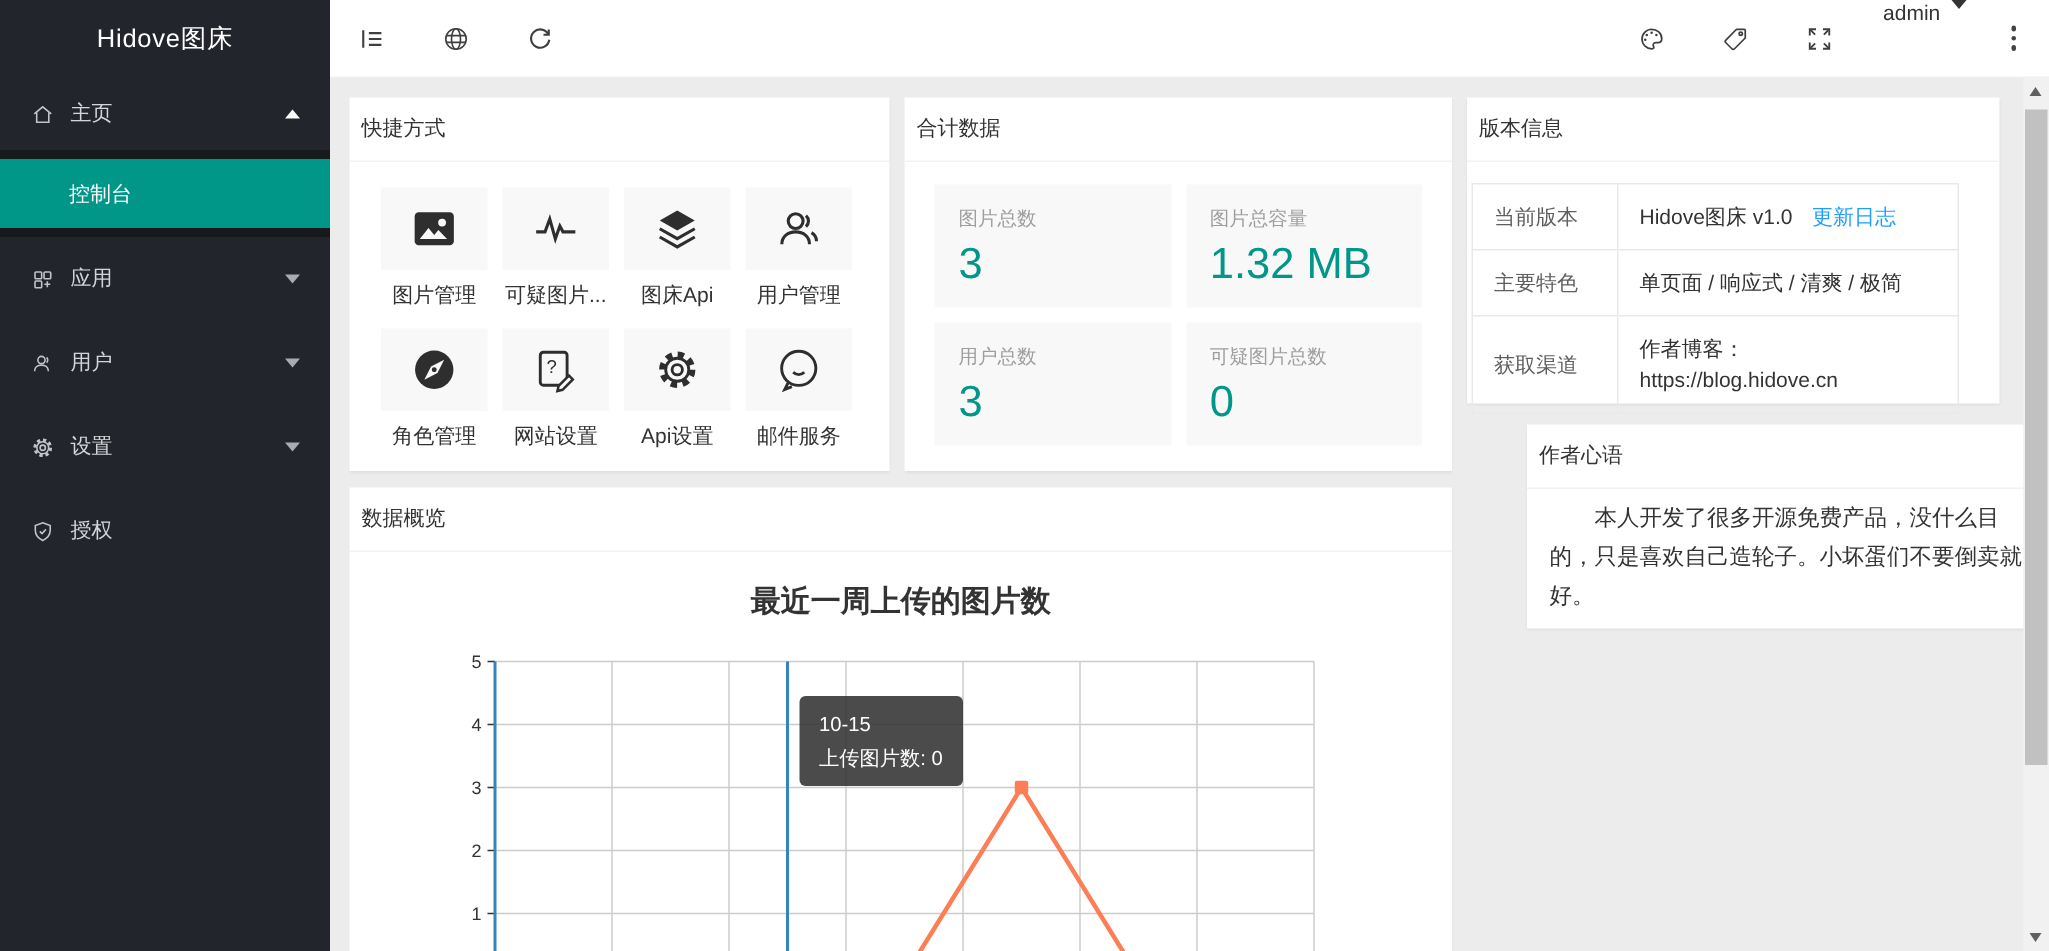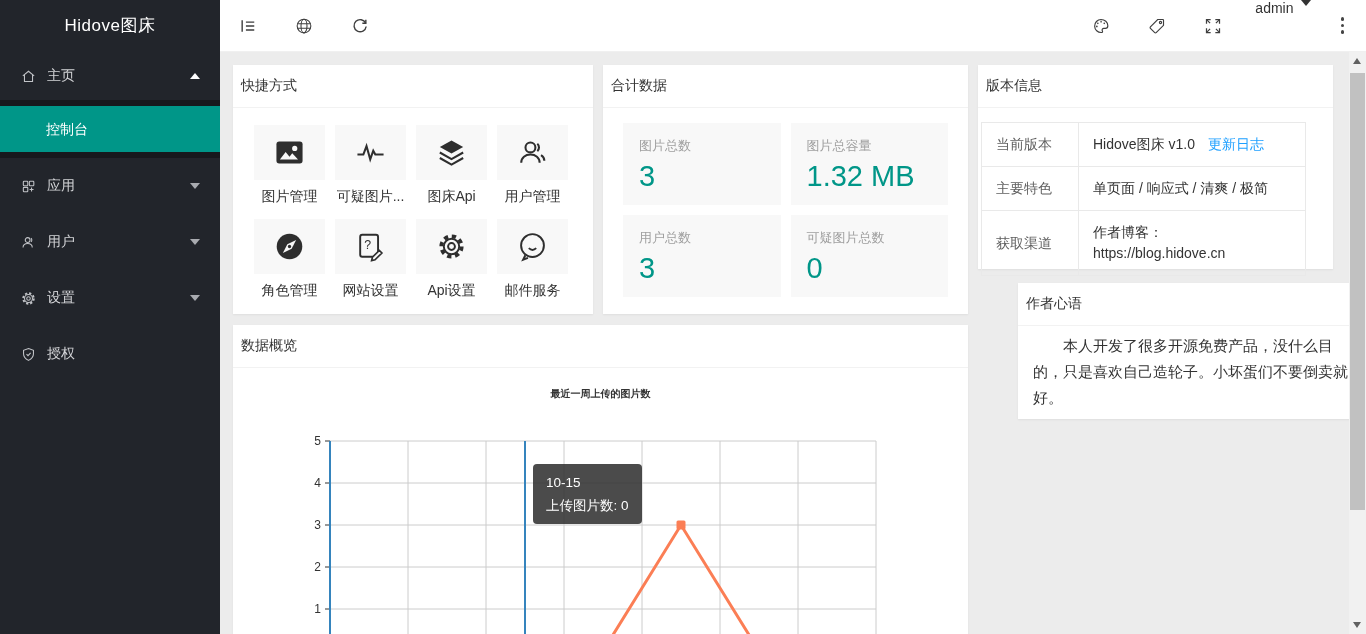--- a/index.html
+++ b/index.html
@@ -56,21 +56,21 @@
 
   #card-author { left:758px; top:231px; width:355px; height:136px; overflow:hidden;margin-left:40px; }
   .author-body { padding:7px 15px; font-size:15px; color:#333; line-height:26px; }
   .author-text { text-indent:2em; }
   .author-sig { margin-top:7px; padding-left:2em; }
   .info-ic { color:#8d8d8d; display:flex; cursor:pointer; }
   .info-ic svg { width:18px; height:18px; }
 
   #card-chart { left:13px; top:273px; width:735px; height:400px; }
   .chart-body { position:relative; height:357px; }
-  .chart-title { position:relative; z-index:2; text-align:center; padding-top:19px; font-size:10px; font-weight:bold; color:#333; }
+  .chart-title { position:relative; z-index:2; text-align:center; padding-top:19px; font-size:20px; font-weight:bold; color:#333; }
   .chart-svg { position:absolute; left:0; top:0; }
   .chart-tooltip { position:absolute; left:300px; top:96px; z-index:3; background:var(--tooltip-bg,rgba(50,50,50,.88)); color:#fff; font-size:13.5px; line-height:23px; padding:7px 13px; border-radius:4px; white-space:nowrap; }
 
   
   .scrollbar { position:absolute; right:0; top:52px; width:17px; height:582px; background:#f1f1f1; }
   .sb-thumb { position:absolute; left:1px; top:21px; width:15px; height:437px; background:#c1c1c1; cursor:pointer; }
   .sb-arrow { position:absolute; left:4px; width:0; height:0; border-left:4.5px solid transparent; border-right:4.5px solid transparent; cursor:pointer; }
   .sb-arrow.up { top:6px; border-bottom:6px solid #616161; }
   .sb-arrow.down { bottom:6px; border-top:6px solid #616161; }
 

